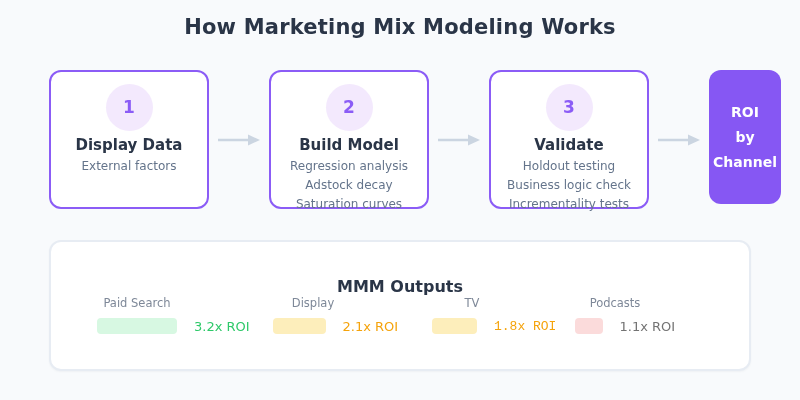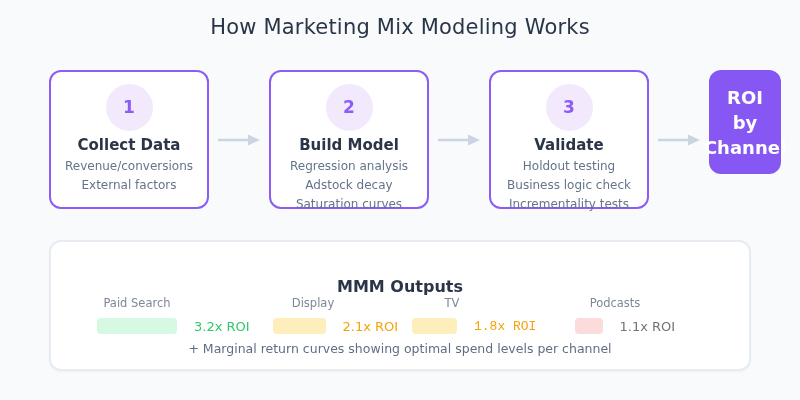--- a/index.html
+++ b/index.html
@@ -5,21 +5,21 @@
   html,body{margin:0;padding:0;}
   body{
     width:800px;height:400px;position:relative;overflow:hidden;
     background:#f8fafc;
     font-family:"DejaVu Sans","Liberation Sans",sans-serif;
     color:#263244;
   }
   
   .page-title{
     position:absolute;top:15px;left:0;width:800px;
-    text-align:center;font-size:21px;font-weight:normal;color:#2a3547;
+    text-align:center;font-size:21px;font-weight:bold;color:#2a3547;
     letter-spacing:.2px;
   }
   
   .flow{position:absolute;top:70px;left:49px;display:flex;align-items:stretch;}
   .step-card{
     box-sizing:border-box;width:160px;height:139px;
     background:#ffffff;border:2px solid #8b5cf6;border-radius:12px;
     text-align:center;
   }
   .num-circle{
@@ -27,63 +27,62 @@
     background:#f3e9fd;color:#8b5cf6;
     font-size:17px;font-weight:bold;line-height:47px;
     margin:12px auto 0 auto;
   }
   .step-title{margin-top:4px;font-size:15px;font-weight:bold;color:#2a3547;line-height:20px;}
   .step-details{margin-top:2px;font-size:12px;color:#64748b;line-height:19px;}
   .arrow-zone{
     width:60px;display:flex;align-items:center;justify-content:center;
   }
   .result-box{
-    box-sizing:border-box;width:72px;height:104px;
+    box-sizing:border-box;width:72px;height:134px;
     background:#8657f3;border-radius:12px;
     display:flex;flex-direction:column;align-items:center;justify-content:center;
-    color:#ffffff;font-size:18px;font-weight:bold;line-height:25px;
+    color:#ffffff;font-size:14px;font-weight:bold;line-height:25px;
   }
   
   .outputs-card{
     box-sizing:border-box;position:absolute;left:49px;top:240px;
     width:702px;height:131px;background:#ffffff;
     border:2px solid #e7ecf3;border-radius:12px;
     box-shadow:0 1px 2px rgba(15,23,42,.04);
   }
   .outputs-title{
     margin-top:35px;text-align:center;
     font-size:16px;font-weight:bold;color:#2a3547;
   }
   .channel{position:absolute;top:54px;}
   .channel-name{
     width:80px;text-align:center;
     font-size:11.5px;color:#7e8898;line-height:14px;
   }
   .bar-row{display:flex;align-items:center;margin-top:8px;}
   .roi-bar{height:16px;border-radius:4px;}
   .roi-value{margin-left:17px;font-size:13px;white-space:nowrap;}
-  .ch-0{left:46px}.ch-1{left:222px}.ch-2{left:361px}.ch-3{left:524px}
+  .ch-0{left:46px}.ch-1{left:222px}.ch-2{left:381px}.ch-3{left:524px}
   .outputs-footnote{
     position:absolute;left:0;bottom:13px;width:100%;
     text-align:center;font-size:12.5px;color:#5f6e85;
   }
   .arrow-svg{display:block;}
 </style>
 </head>
 <body>
 
 <div class="page-title">How Marketing Mix Modeling Works</div>
 
 <div class="flow">
 
   <div class="step-card">
     <div class="num-circle">1</div>
-    <div class="step-title">Collect Data</div>
+    <div class="step-title">Display Data</div>
     <div class="step-details">
-      <div>Revenue/conversions</div>
       <div>External factors</div>
     </div>
   </div>
 
   <div class="arrow-zone">
     <svg class="arrow-svg" width="44" height="14" viewBox="0 0 44 14">
       <line x1="1" y1="7" x2="32" y2="7" stroke="#cbd5e1" stroke-width="2.5"></line>
       <polygon points="31,1.5 43,7 31,12.5" fill="#cbd5e1"></polygon>
     </svg>
   </div>
@@ -158,14 +157,13 @@
   </div>
 
   <div class="channel ch-3">
     <div class="channel-name">Podcasts</div>
     <div class="bar-row">
       <div class="roi-bar" style="width: 27.5px; background: rgb(251, 219, 219);"></div>
       <div class="roi-value" style="color: #737373;">1.1x ROI</div>
     </div>
   </div>
 
-  <div class="outputs-footnote">+ Marginal return curves showing optimal spend levels per channel</div>
 </div>
 
 </body></html>

